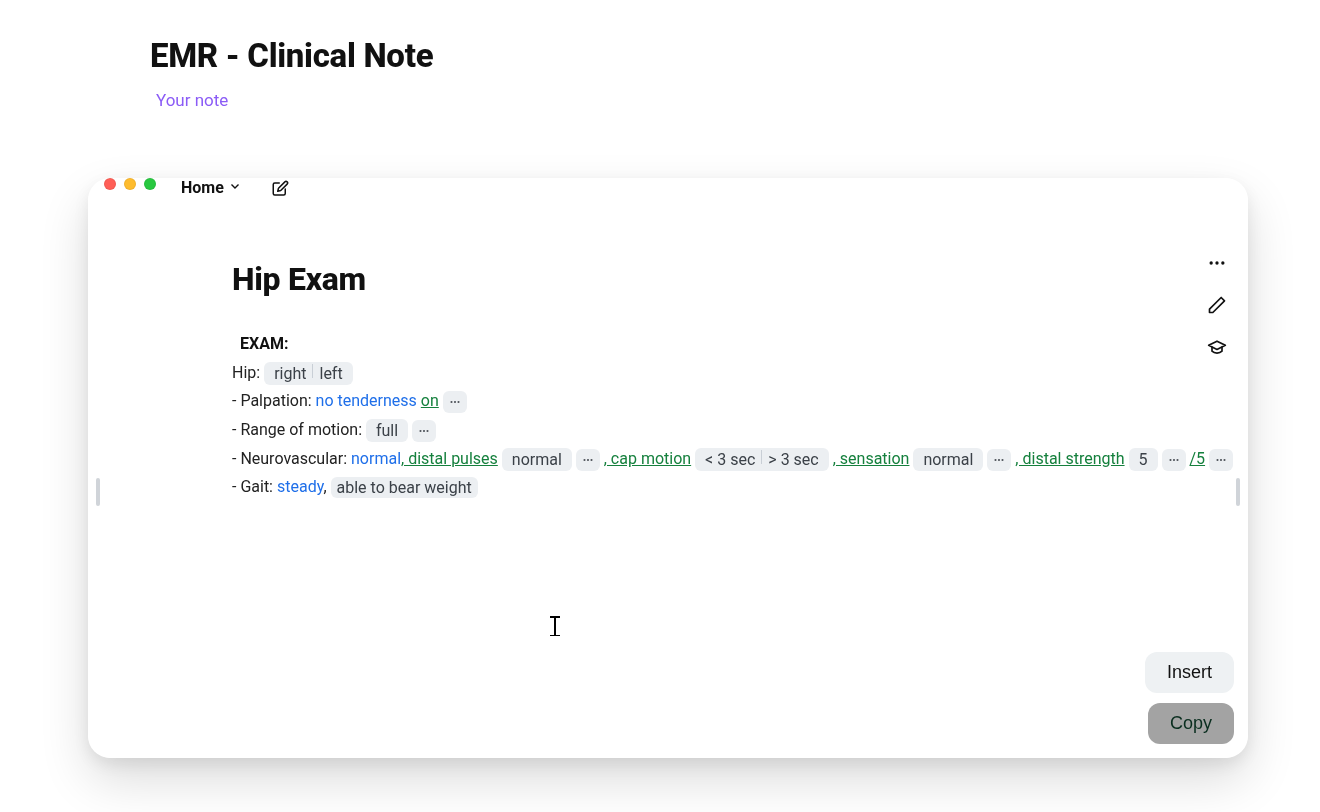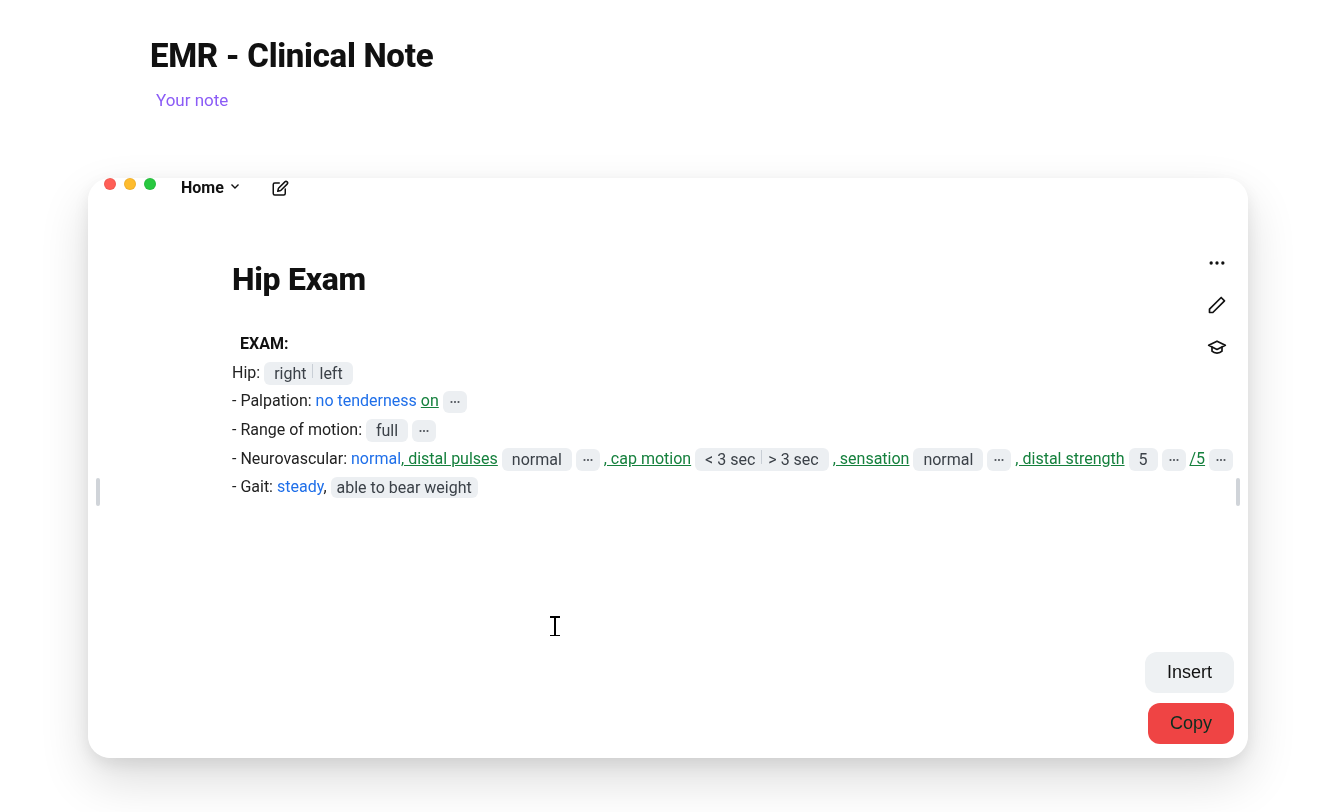--- a/index.html
+++ b/index.html
@@ -169,21 +169,21 @@
   }
   .btn {
     display: inline-flex; align-items: center; justify-content: center;
     font-size: 18px; font-weight: 500;
     padding: 10px 22px;
     border-radius: 12px;
     cursor: pointer;
     border: none;
   }
   .btn-light { background: #eef1f3; color: #111; }
-  .btn-primary { background: #ef4444; color: #0a2e1f; }
+  .btn-primary { background: #a3a3a3; color: #0a2e1f; }
 
   .text-cursor {
     position: absolute;
     left: 318px;
     top: 356px;
     width: 10px; height: 20px;
     pointer-events: none;
   }
   .text-cursor::before, .text-cursor::after {
     content: "";

